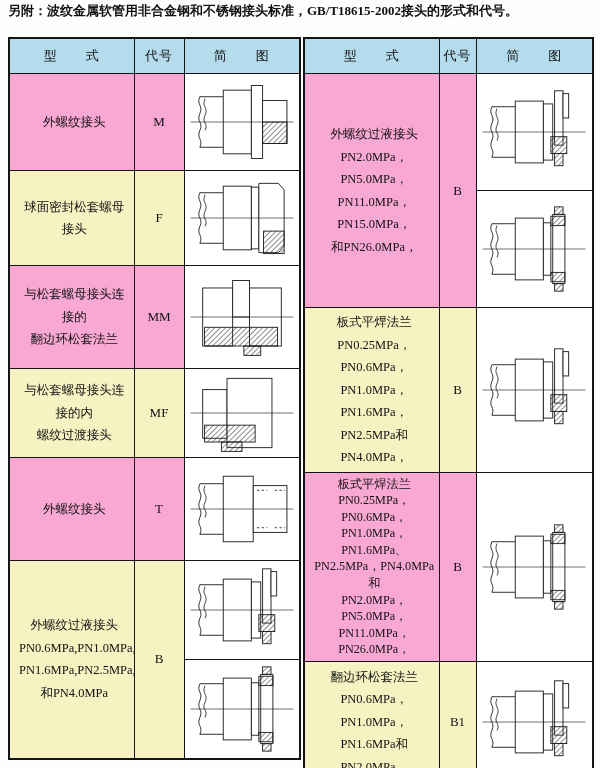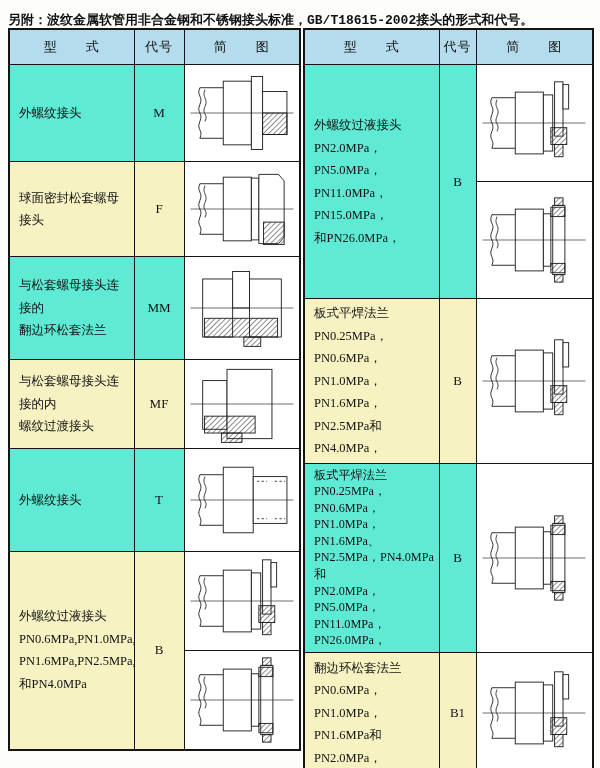--- a/index.html
+++ b/index.html
@@ -3,40 +3,40 @@
 <meta charset="utf-8">
 <style>
   html,body{margin:0;padding:0;}
   body{
     width:600px;height:768px;position:relative;
     background:#fdfdfb;color:#111;
     font-family:"Liberation Serif", serif;
     overflow:hidden;
   }
   .note{
-    position:absolute;left:8px;top:12px;width:584px;
-    font-family:Liberation Mono, monospace;
+    position:absolute;left:8px;top:2px;width:584px;
+    font-family:Liberation Serif, serif;
     font-weight:700;font-size:13px;line-height:1.4;
   }
   table{
-    position:absolute;top:28px;
+    position:absolute;top:37px;
     border-collapse:collapse;table-layout:fixed;
     border:2px solid #141414;
-    background:#5eead4;
+    background:#f9a8d4;
   }
   #t-left{left:8px;width:291px;}
   #t-right{left:303px;width:289px;}
   th,td{border:1px solid #141414;vertical-align:middle;padding:0;overflow:hidden;}
   th{
     background:var(--hdr-bg,#b5dcec);
     font-weight:400;font-size:13px;letter-spacing:1px;
     height:34px;
   }
   td.type{
-    padding:3px 4px 3px 9px;text-align:left;
+    padding:3px 4px 3px 9px;text-align:center;
     font-size:12.5px;line-height:1.8;white-space:pre-line;
   }
   td.tight{line-height:1.36;font-size:12.2px;}
   td.code{text-align:center;font-size:13px;}
   td.diag{text-align:center;background:#fff;}
   td.diag div{display:flex;align-items:center;justify-content:center;width:100%;height:100%;}
   .hl{background:var(--hl-bg,#f7f3c5);}
   svg{display:block;margin:0 auto;}
 </style>
 </head>

